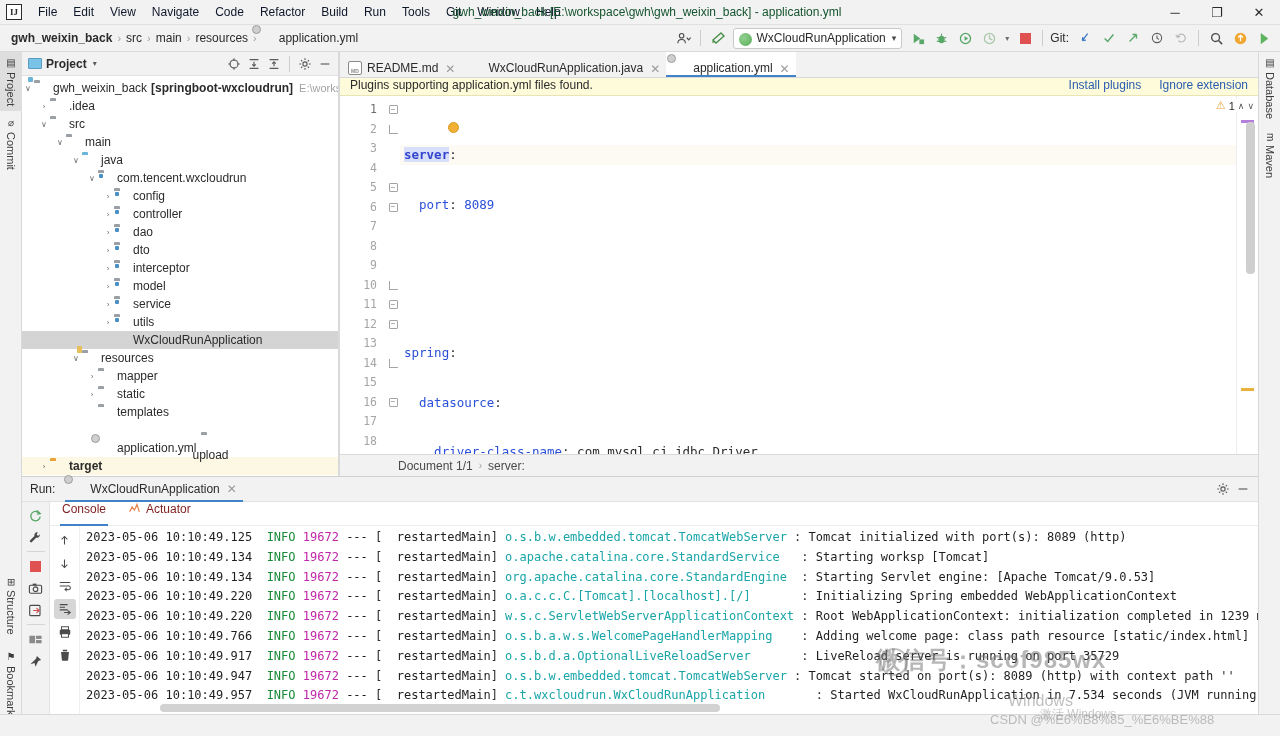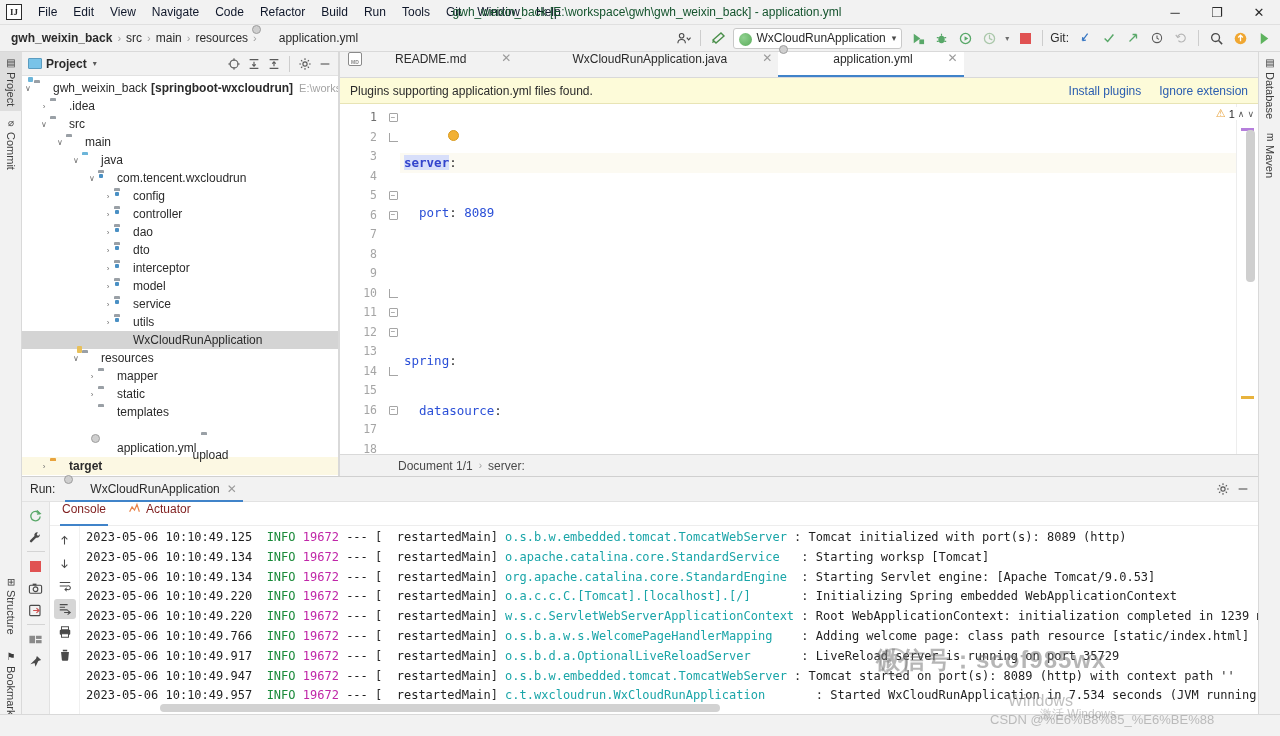--- a/index.html
+++ b/index.html
@@ -164,39 +164,38 @@
   
   .editor-area {
     position: absolute; top: 52px; left: 340px; right: 22px; height: 424px;
     background: #fff; display: flex; flex-direction: column;
   }
   .tabs-row {
     height: 26px; background: #f2f2f2; display: flex; align-items: stretch;
     border-bottom: 1px solid #d9d9d9;
   }
   .etab {
-    display: flex; align-items: flex-start; padding: 0 6px 0 8px;
+    display: flex; align-items: flex-end; padding: 0 6px 0 8px;
     font-size: 12px; color: #2b2b2b; background: #f2f2f2;
     border-bottom: 2px solid transparent;
-    gap: 28px;
   }
   .etab.active { background: #fff; border-bottom: 2px solid #4083c9; }
   .etab .tico { width: 14px; height: 14px; margin-right: 5px; }
   .etab .tclose {
     margin-left: 7px; color: #9a9a9a; font-size: 12px; line-height: 1;
   }
   .md-ico {
     width: 14px; height: 12px; background: #fff; border: 1px solid #8a8a8a;
     border-radius: 2px; position: relative; font-size: 5px; color: #8a8a8a;
     display: flex; align-items: flex-end; justify-content: center; font-weight: bold;
   }
 
   .notify-bar {
-    height: 26px; background: #fdfbd9; border-bottom: 1px solid #e8e4b5;
-    display: flex; align-items: center; padding: 0 10px; font-size: 12px; color: #2b2b2b;
+    height: 18px; background: #fdfbd9; border-bottom: 1px solid #e8e4b5;
+    display: flex; padding: 0 10px; font-size: 12px; color: #2b2b2b;
   }
   .notify-actions { margin-left: auto; display: flex; gap: 18px; }
   .notify-link { color: #2a5db0; font-size: 12px; }
 
   .code-wrap { flex: 1; position: relative; display: flex; overflow: hidden; background: #fff; }
   .gutter {
     width: 46px; background: #fff; text-align: right; padding-top: 4px;
     font-family: "DejaVu Sans Mono", monospace; font-size: 11.5px; color: #a5a5a5;
     flex: 0 0 46px; user-select: none;
   }

